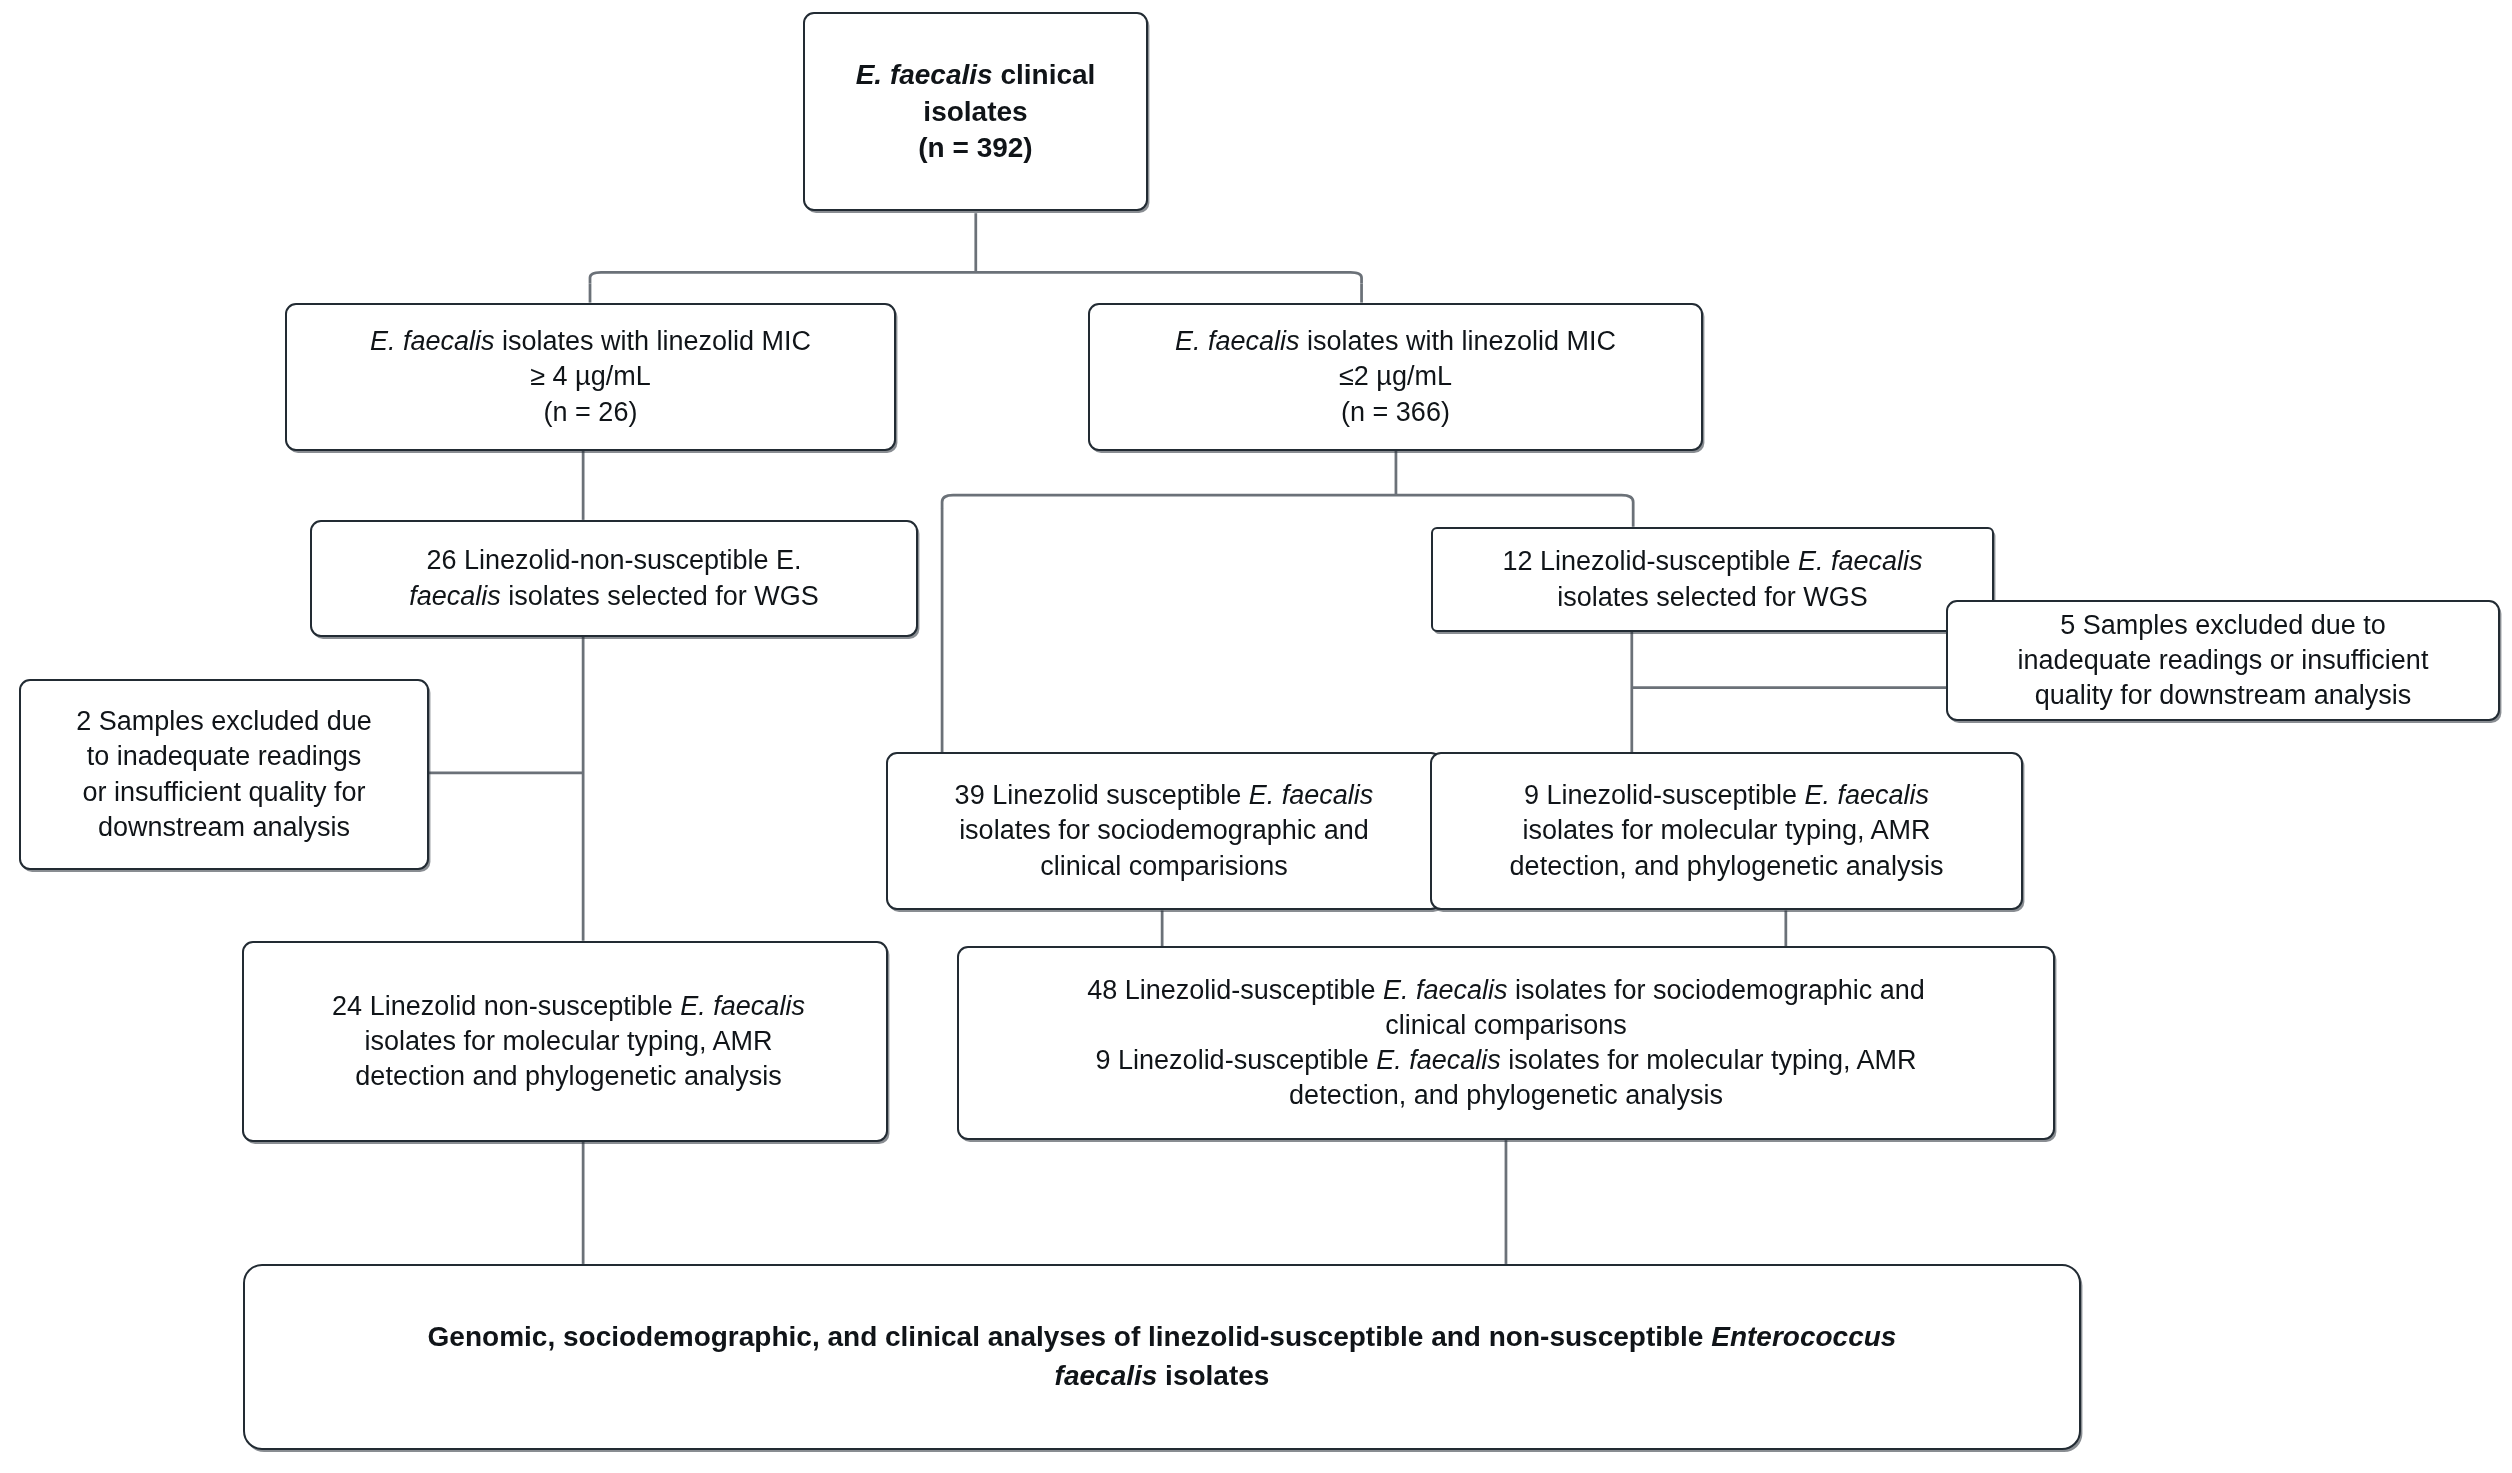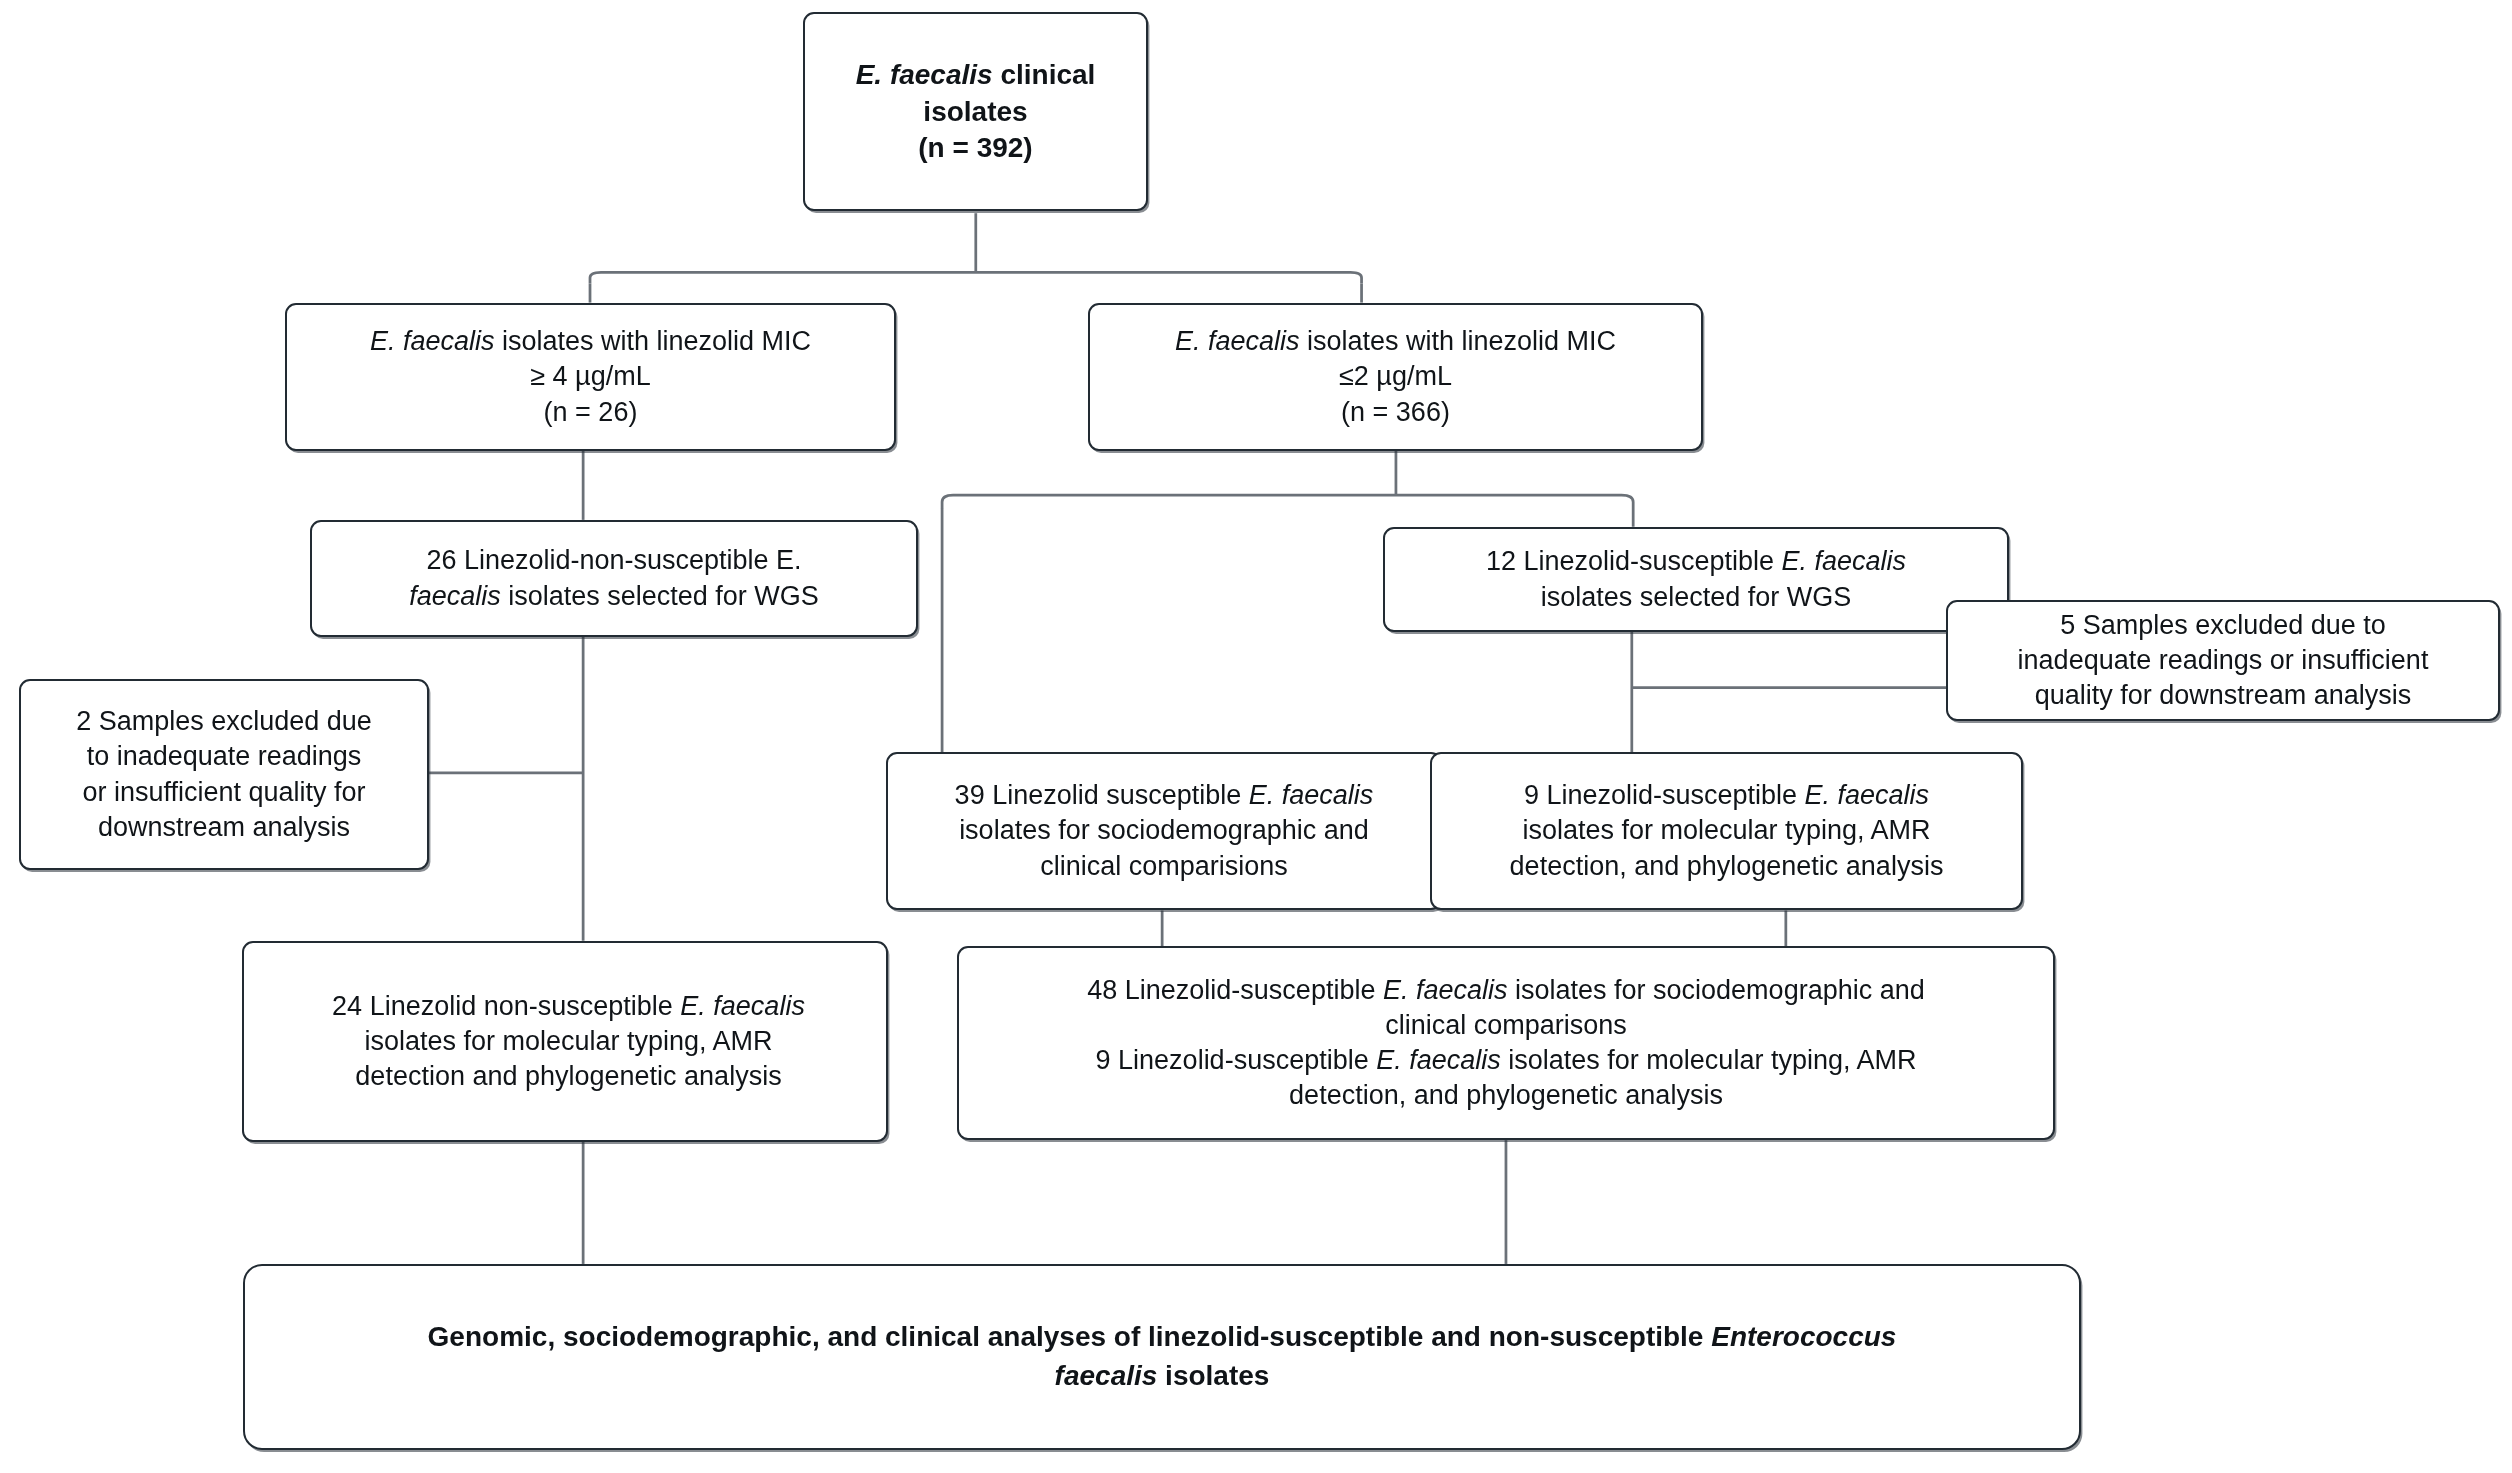--- a/index.html
+++ b/index.html
@@ -54,21 +54,21 @@
   .node .txt i { font-style: italic; }
 
   
   #n-root      { left: 803px; top: 12.4px;   width: 345px;  height: 199px; }
   #n-root .txt { font-size: 28px; }
 
   #n-mic-high  { left: 285px;  top: 303px;  width: 611px;  height: 148px; }
   #n-mic-low   { left: 1088px; top: 303px;  width: 615px;  height: 148px; }
 
   #n-wgs26     { left: 285px;  top: 520px;  width: 608px;  height: 117px; margin-left: 25px; }
-  #n-wgs12     { left: 1383px; top: 527px;  width: 626px;  height: 105px; }
+  #n-wgs12     { left: 1431px; top: 527px;  width: 563px;  height: 105px; border-radius: 6px; }
 
   #n-excl2     { left: 19px;   top: 679px;  width: 410px;  height: 191px; justify-content: center; }
   #n-excl3     { left: 1946px; top: 600px;  width: 554px;  height: 121px; }
 
   #n-socio39   { left: 886px; top: 752px; width: 556px;  height: 158px; }
   #n-mol9      { left: 1430px; top: 752px; width: 593px;  height: 158px; }
 
   #n-nonsus24  { left: 242px;  top: 941px; width: 646px;  height: 201px; padding-left: 7px; }
   #n-combined  { left: 957px; top: 946px; width: 1098px; height: 194px; }
 

